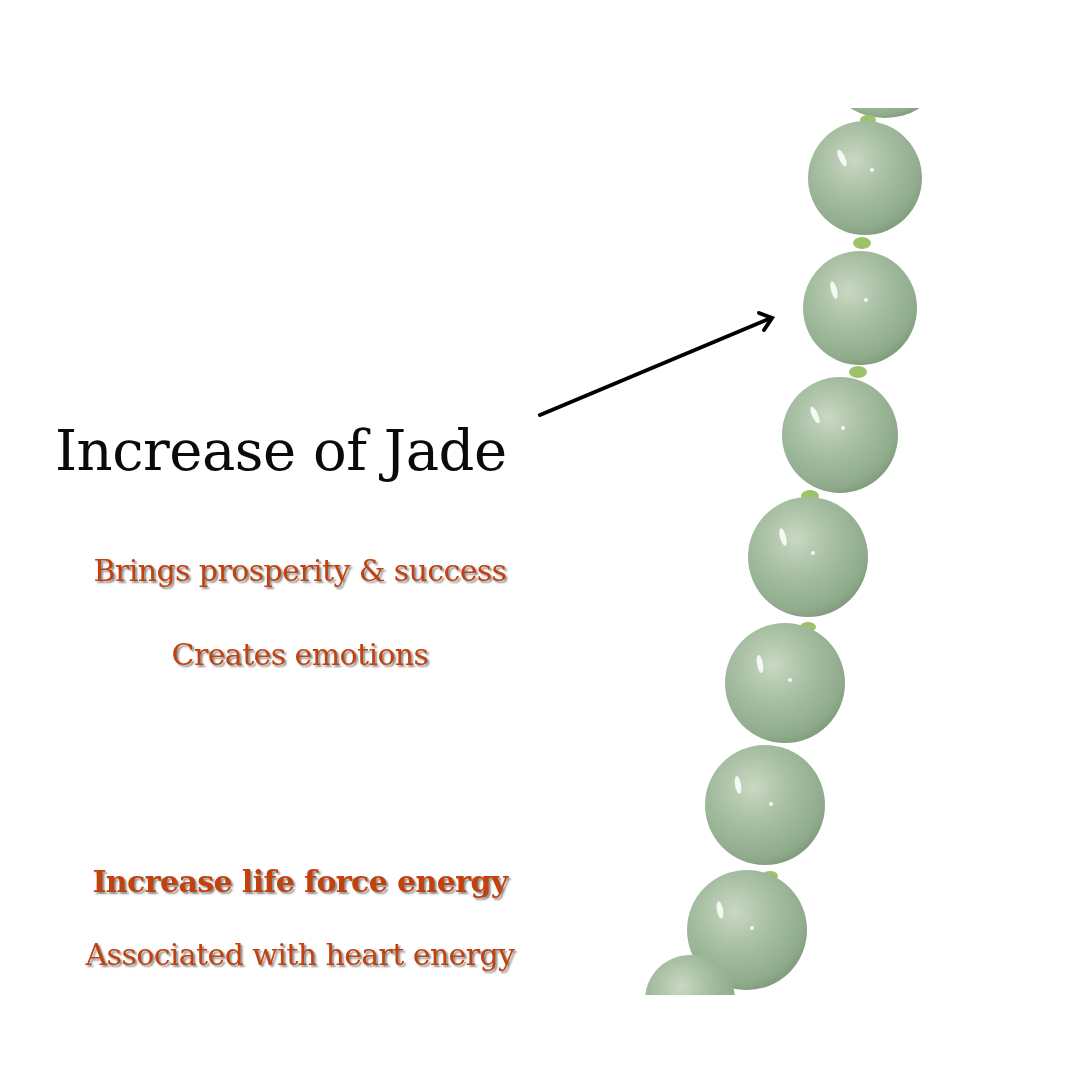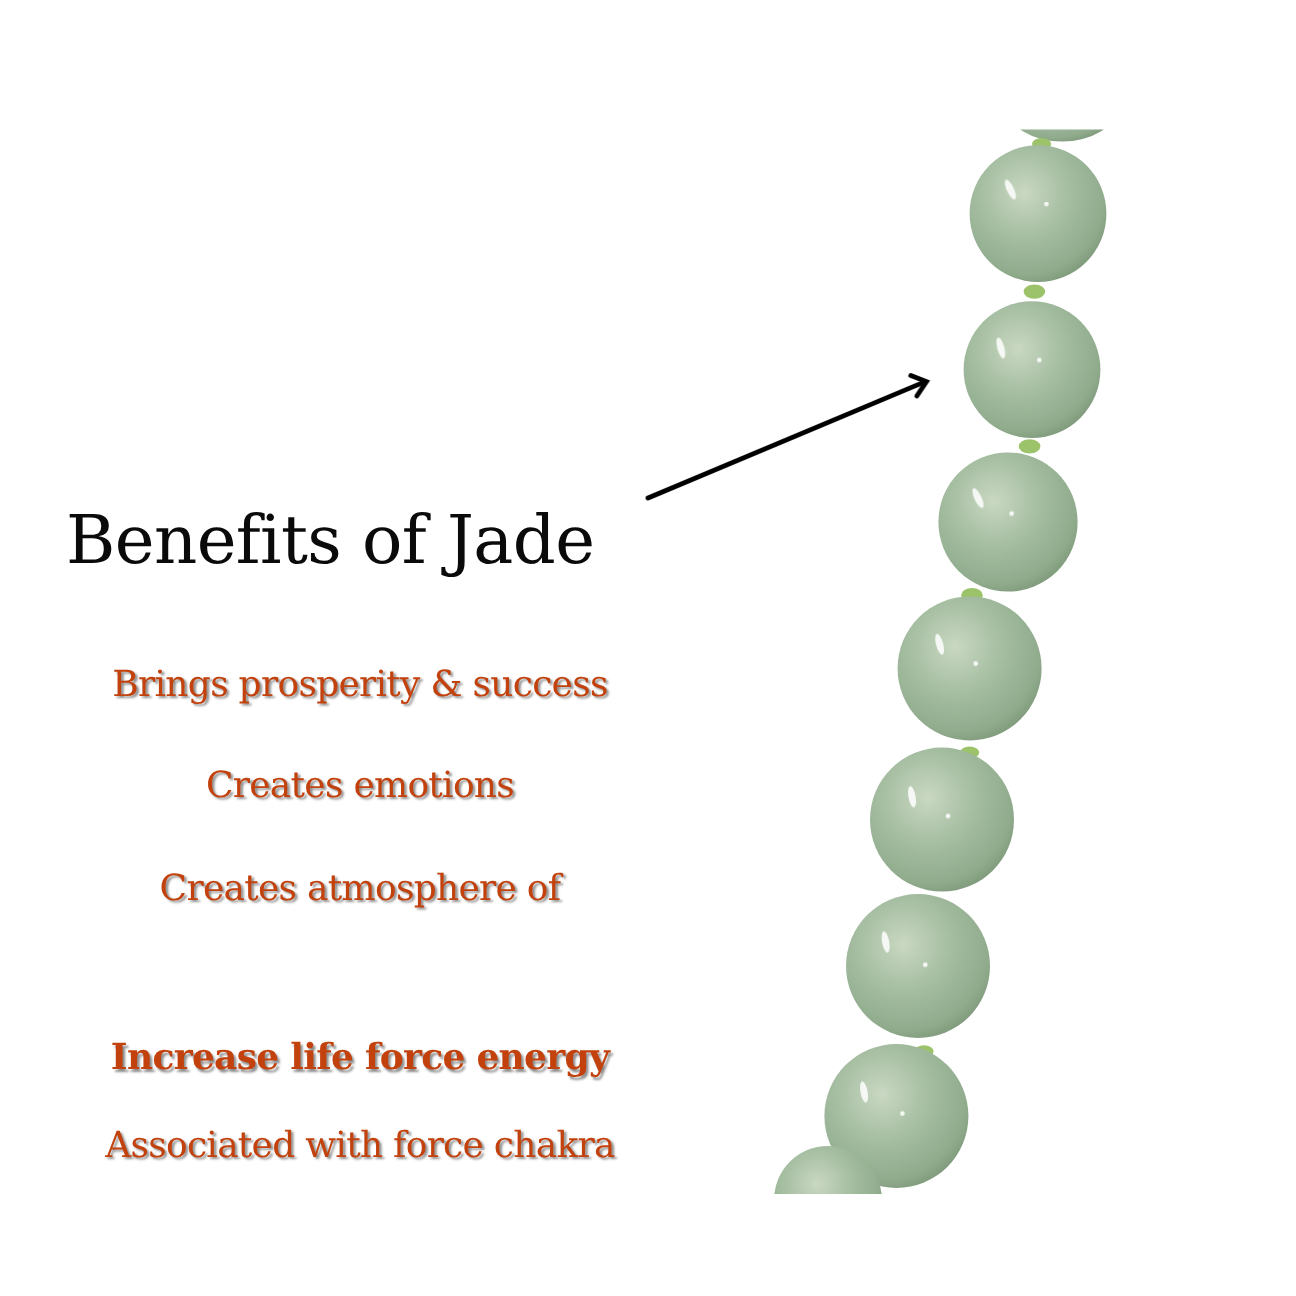--- a/index.html
+++ b/index.html
@@ -73,21 +73,20 @@
       <circle cx="752" cy="928" r="2"></circle>
     </g>
   </g>
 
   <g stroke="#000" stroke-width="4" stroke-linecap="round" fill="none">
     <line x1="540" y1="415" x2="771" y2="318"></line>
     <polyline points="759,313 772,318 764,330"></polyline>
   </g>
 </svg>
 
-<div class="title">Benefits of Jade</div>
+<div class="title">Increase of Jade</div>
 
 <div class="benefit" style="top:548px;">Brings prosperity &amp; success</div>
 <div class="benefit" style="top:632px;">Creates emotions</div>
 <div class="benefit" style="top:718px;">
-  <div>Creates atmosphere of</div>
 </div>
 <div class="benefit" style="top:859px;font-weight:bold;">Increase life force energy</div>
-<div class="benefit" style="top:932px;">Associated with force chakra</div>
+<div class="benefit" style="top:932px;">Associated with heart energy</div>
 
 </body></html>

